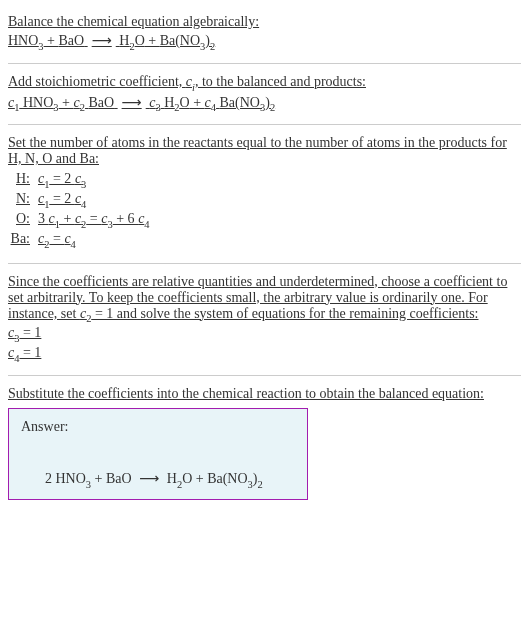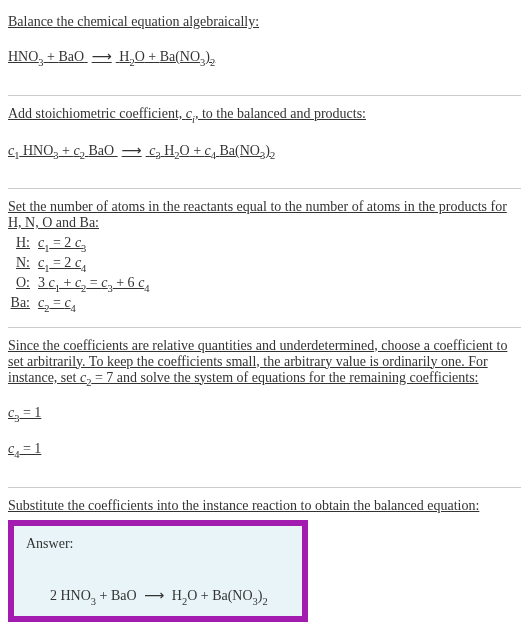--- a/index.html
+++ b/index.html
@@ -30,37 +30,37 @@
       position: relative;
       top: 0.1em;
     }
     .ital {
       font-style: italic;
     }
     .arrow {
       padding: 0 4px;
     }
     .eq-line {
-      margin: 18px 0;
+      margin: 2px 0;
     }
     .atom-table {
       margin: 4px 0;
     }
     .atom-row {
       display: flex;
       margin: 2px 0;
     }
     .atom-label {
       width: 30px;
       text-align: right;
       padding-right: 8px;
     }
     .answer-box {
       background: #e8f4f8;
-      border: 6px solid #a21caf;
+      border: 1px solid #a21caf;
       padding: 10px 12px;
       margin-top: 6px;
       display: inline-block;
       min-width: 300px;
     }
     .answer-label {
       margin-bottom: 8px;
     }
     .answer-eq {
       padding-left: 24px;
@@ -117,30 +117,30 @@
       <div class="atom-label">Ba:</div>
       <div><span class="ital">c</span><span class="sub">2</span><span> = </span><span class="ital">c</span><span class="sub">4</span></div>
     </div>
   </div>
 </div>
 
 <hr class="hr">
 
 <div class="section">
   <div>
-    <span>Since the coefficients are relative quantities and underdetermined, choose a coefficient to set arbitrarily. To keep the coefficients small, the arbitrary value is ordinarily one. For instance, set </span><span class="ital">c</span><span class="sub">2</span><span> = 7 and solve the system of equations for the remaining coefficients:</span>
+    <span>Since the coefficients are relative quantities and underdetermined, choose a coefficient to set arbitrarily. To keep the coefficients small, the arbitrary value is ordinarily one. For instance, set </span><span class="ital">c</span><span class="sub">2</span><span> = 1 and solve the system of equations for the remaining coefficients:</span>
   </div>
   <div class="eq-line"><span class="ital">c</span><span class="sub">3</span><span> = 1</span></div>
   <div class="eq-line"><span class="ital">c</span><span class="sub">4</span><span> = 1</span></div>
 </div>
 
 <hr class="hr">
 
 <div class="section">
-  <div>Substitute the coefficients into the instance reaction to obtain the balanced equation:</div>
+  <div>Substitute the coefficients into the chemical reaction to obtain the balanced equation:</div>
   <div class="answer-box">
     <div class="answer-label">Answer:</div>
     <div class="answer-eq">
       <span>2 </span><span><span>HNO</span><span class="sub">3</span></span><span> + </span><span>BaO</span>
       <span class="arrow">⟶</span>
       <span><span>H</span><span class="sub">2</span><span>O</span></span><span> + </span><span><span>Ba(NO</span><span class="sub">3</span><span>)</span><span class="sub">2</span></span>
     </div>
   </div>
 </div>
 

